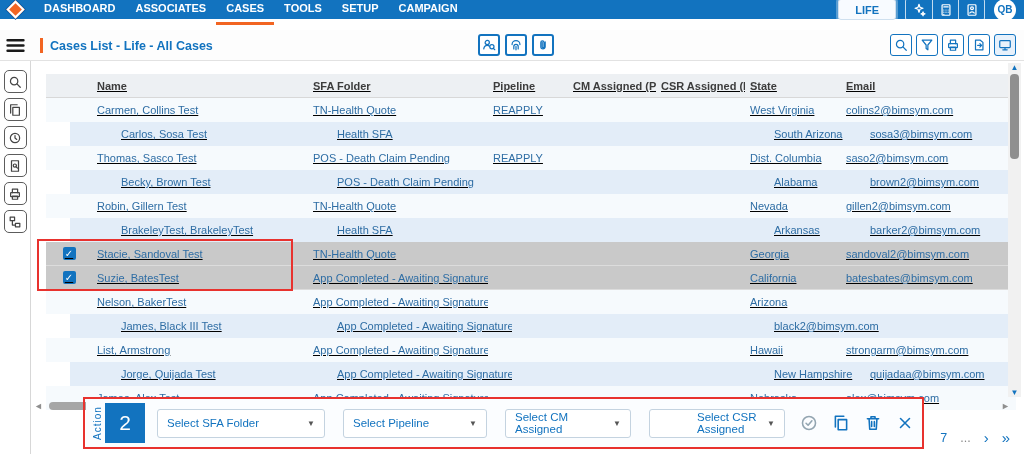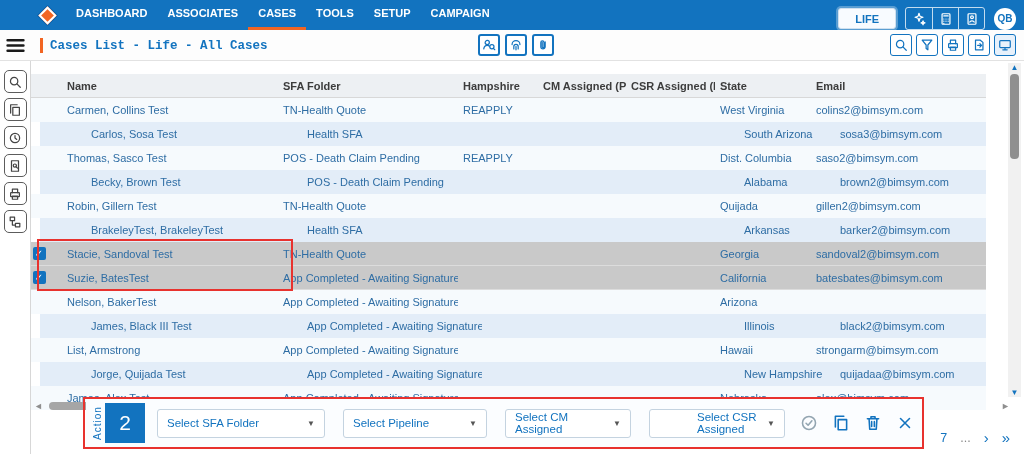--- a/index.html
+++ b/index.html
@@ -1,52 +1,52 @@
 <!DOCTYPE html>
 <html><head>
 <meta charset="utf-8">
 <style>
   *{margin:0;padding:0;box-sizing:border-box;}
   html,body{width:1024px;height:454px;}
   body{font-family:"Liberation Sans",sans-serif;position:relative;overflow:hidden;background:#fff;}
   svg{display:block;}
 
   
-  .topbar{position:absolute;top:0;left:0;right:0;height:30px;background:#1273bf;display:flex;align-items:flex-end;z-index:4;padding-left:32px;}
+  .topbar{position:absolute;top:0;left:0;right:0;height:19px;background:#1273bf;display:flex;align-items:center;z-index:4;}
   .logo{width:30px;height:30px;display:flex;align-items:center;justify-content:center;}
   .logo-diamond{width:13px;height:13px;background:#f26522;transform:rotate(45deg);border:2px solid #ffffff;box-shadow:0 0 0 1px #0d5fa8;}
   .nav{display:flex;margin-left:4px;height:30px;}
   .nav-item{color:#fff;font-size:11px;font-weight:bold;padding:0 10px;line-height:27px;height:30px;border-bottom:3px solid transparent;cursor:pointer;white-space:nowrap;}
   .nav-item.active{border-bottom-color:#f26522;}
   .top-right{margin-left:auto;display:flex;align-items:center;gap:9px;margin-right:8px;}
   .life-btn{background:#f8fbff;color:#1273bf;font-weight:bold;font-size:11px;height:21px;padding:0 16px;border-radius:3px;border:1px solid #cfe0ef;font-family:"Liberation Sans",sans-serif;box-shadow:0 0 0 2px rgba(255,255,255,.30);}
   .top-icons{display:flex;border:1px solid rgba(255,255,255,.75);border-radius:3px;}
   .top-icon-btn{width:26px;height:21px;display:flex;align-items:center;justify-content:center;color:#fff;}
   .top-icon-btn + .top-icon-btn{border-left:1px solid rgba(255,255,255,.75);}
   .user-badge{width:22px;height:22px;border-radius:50%;background:#ffffff;color:#1273bf;font-size:10px;font-weight:bold;display:flex;align-items:center;justify-content:center;}
 
   
-  .pageheader{position:absolute;top:30px;left:0;right:0;height:31px;background:#fdfdfd;border-bottom:1px solid #e2e2e2;z-index:3;font-family:Liberation Mono, monospace;}
+  .pageheader{position:absolute;top:30px;left:0;right:0;height:31px;background:#fdfdfd;border-bottom:1px solid #e2e2e2;z-index:3;}
   .hamburger-wrap{position:absolute;left:5px;top:5px;color:#1a1a1a;}
   .hamburger-wrap svg{width:21px;height:21px;}
   .title-wrap{position:absolute;left:40px;top:0;height:31px;display:flex;align-items:center;}
   .title-accent{width:3px;height:15px;background:#f26522;margin-right:7px;}
   .page-title{color:#1273bf;font-weight:bold;font-size:12.5px;white-space:nowrap;}
   .hdr-center{position:absolute;left:478px;top:4px;display:flex;gap:5px;}
   .hdr-center .hdr-icon-btn{border-width:2px;}
   .hdr-right{position:absolute;right:8px;top:4px;display:flex;gap:4px;}
   .hdr-icon-btn{width:22px;height:22px;border:1px solid #1273bf;border-radius:3px;color:#1273bf;background:#fff;display:flex;align-items:center;justify-content:center;}
   .hdr-right .hdr-icon-btn:last-child{background:#e7f1fb;}
 
   
   .sidebar{position:absolute;left:0;top:61px;bottom:0;width:31px;background:#fff;border-right:1px solid #d7d7d7;padding-top:4px;z-index:2;}
   .side-btn{width:23px;height:23px;border:1px solid #5c5c5c;border-radius:5px;color:#444;display:flex;align-items:center;justify-content:center;margin:5px auto;background:#fff;}
 
   
-  .table{position:absolute;left:16px;top:74px;width:970px;z-index:0;}
+  .table{position:absolute;left:46px;top:74px;width:970px;z-index:0;text-decoration:underline;}
   .thead{display:flex;height:24px;background:#edf0f3;border-bottom:1px solid #d8d8d8;}
   .cell{font-size:11px;padding:0 5px;line-height:24px;white-space:nowrap;overflow:hidden;}
   .hcell{font-weight:bold;color:#3c3c3c;}
   .c0{width:46px;display:flex;align-items:center;justify-content:center;padding:0;}
   .c1{width:216px;} .c2{width:180px;} .c3{width:80px;} .c4{width:88px;} .c5{width:89px;} .c6{width:96px;} .c7{flex:1;}
   .trow{display:flex;height:24px;color:#2e6da4;cursor:pointer;}
   .trow.light{background:#f6fafd;}
   .trow.blue{background:#e3edf8;margin-left:24px;}
   .trow.selected{background:#c9c9c9;border-bottom:1px solid #dcdcdc;}
   .checkbox{width:13px;height:13px;background:#1273bf;border-radius:2px;color:#fff;font-size:10px;line-height:13px;text-align:center;}
@@ -231,21 +231,21 @@
         <path d="M5 6.5v5h3.5"></path>
       </svg>
     </span>
   </div>
 
 <div class="table">
   <div class="thead">
       <div class="cell c0 hcell"></div>
       <div class="cell c1 hcell">Name</div>
       <div class="cell c2 hcell">SFA Folder</div>
-      <div class="cell c3 hcell">Hampshire</div>
+      <div class="cell c3 hcell">Pipeline</div>
       <div class="cell c4 hcell">CM Assigned (P)</div>
       <div class="cell c5 hcell">CSR Assigned (P)</div>
       <div class="cell c6 hcell">State</div>
       <div class="cell c7 hcell">Email</div>
     </div>
   <div class="tbody">
       <div class="trow light">
         <div class="cell c0"></div>
         <div class="cell c1">Carmen, Collins Test</div>
         <div class="cell c2">TN-Health Quote</div>
@@ -285,21 +285,21 @@
         <div class="cell c6">Alabama</div>
         <div class="cell c7">brown2@bimsym.com</div>
       </div>
       <div class="trow light">
         <div class="cell c0"></div>
         <div class="cell c1">Robin, Gillern Test</div>
         <div class="cell c2">TN-Health Quote</div>
         <div class="cell c3"></div>
         <div class="cell c4"></div>
         <div class="cell c5"></div>
-        <div class="cell c6">Quijada</div>
+        <div class="cell c6">Nevada</div>
         <div class="cell c7">gillen2@bimsym.com</div>
       </div>
       <div class="trow blue">
         <div class="cell c0"></div>
         <div class="cell c1">BrakeleyTest, BrakeleyTest</div>
         <div class="cell c2">Health SFA</div>
         <div class="cell c3"></div>
         <div class="cell c4"></div>
         <div class="cell c5"></div>
         <div class="cell c6">Arkansas</div>
@@ -338,21 +338,20 @@
         <div class="cell c5"></div>
         <div class="cell c6">Arizona</div>
       </div>
       <div class="trow blue">
         <div class="cell c0"></div>
         <div class="cell c1">James, Black III Test</div>
         <div class="cell c2">App Completed - Awaiting Signature</div>
         <div class="cell c3"></div>
         <div class="cell c4"></div>
         <div class="cell c5"></div>
-        <div class="cell c6">Illinois</div>
         <div class="cell c7">black2@bimsym.com</div>
       </div>
       <div class="trow light">
         <div class="cell c0"></div>
         <div class="cell c1">List, Armstrong</div>
         <div class="cell c2">App Completed - Awaiting Signature</div>
         <div class="cell c3"></div>
         <div class="cell c4"></div>
         <div class="cell c5"></div>
         <div class="cell c6">Hawaii</div>

